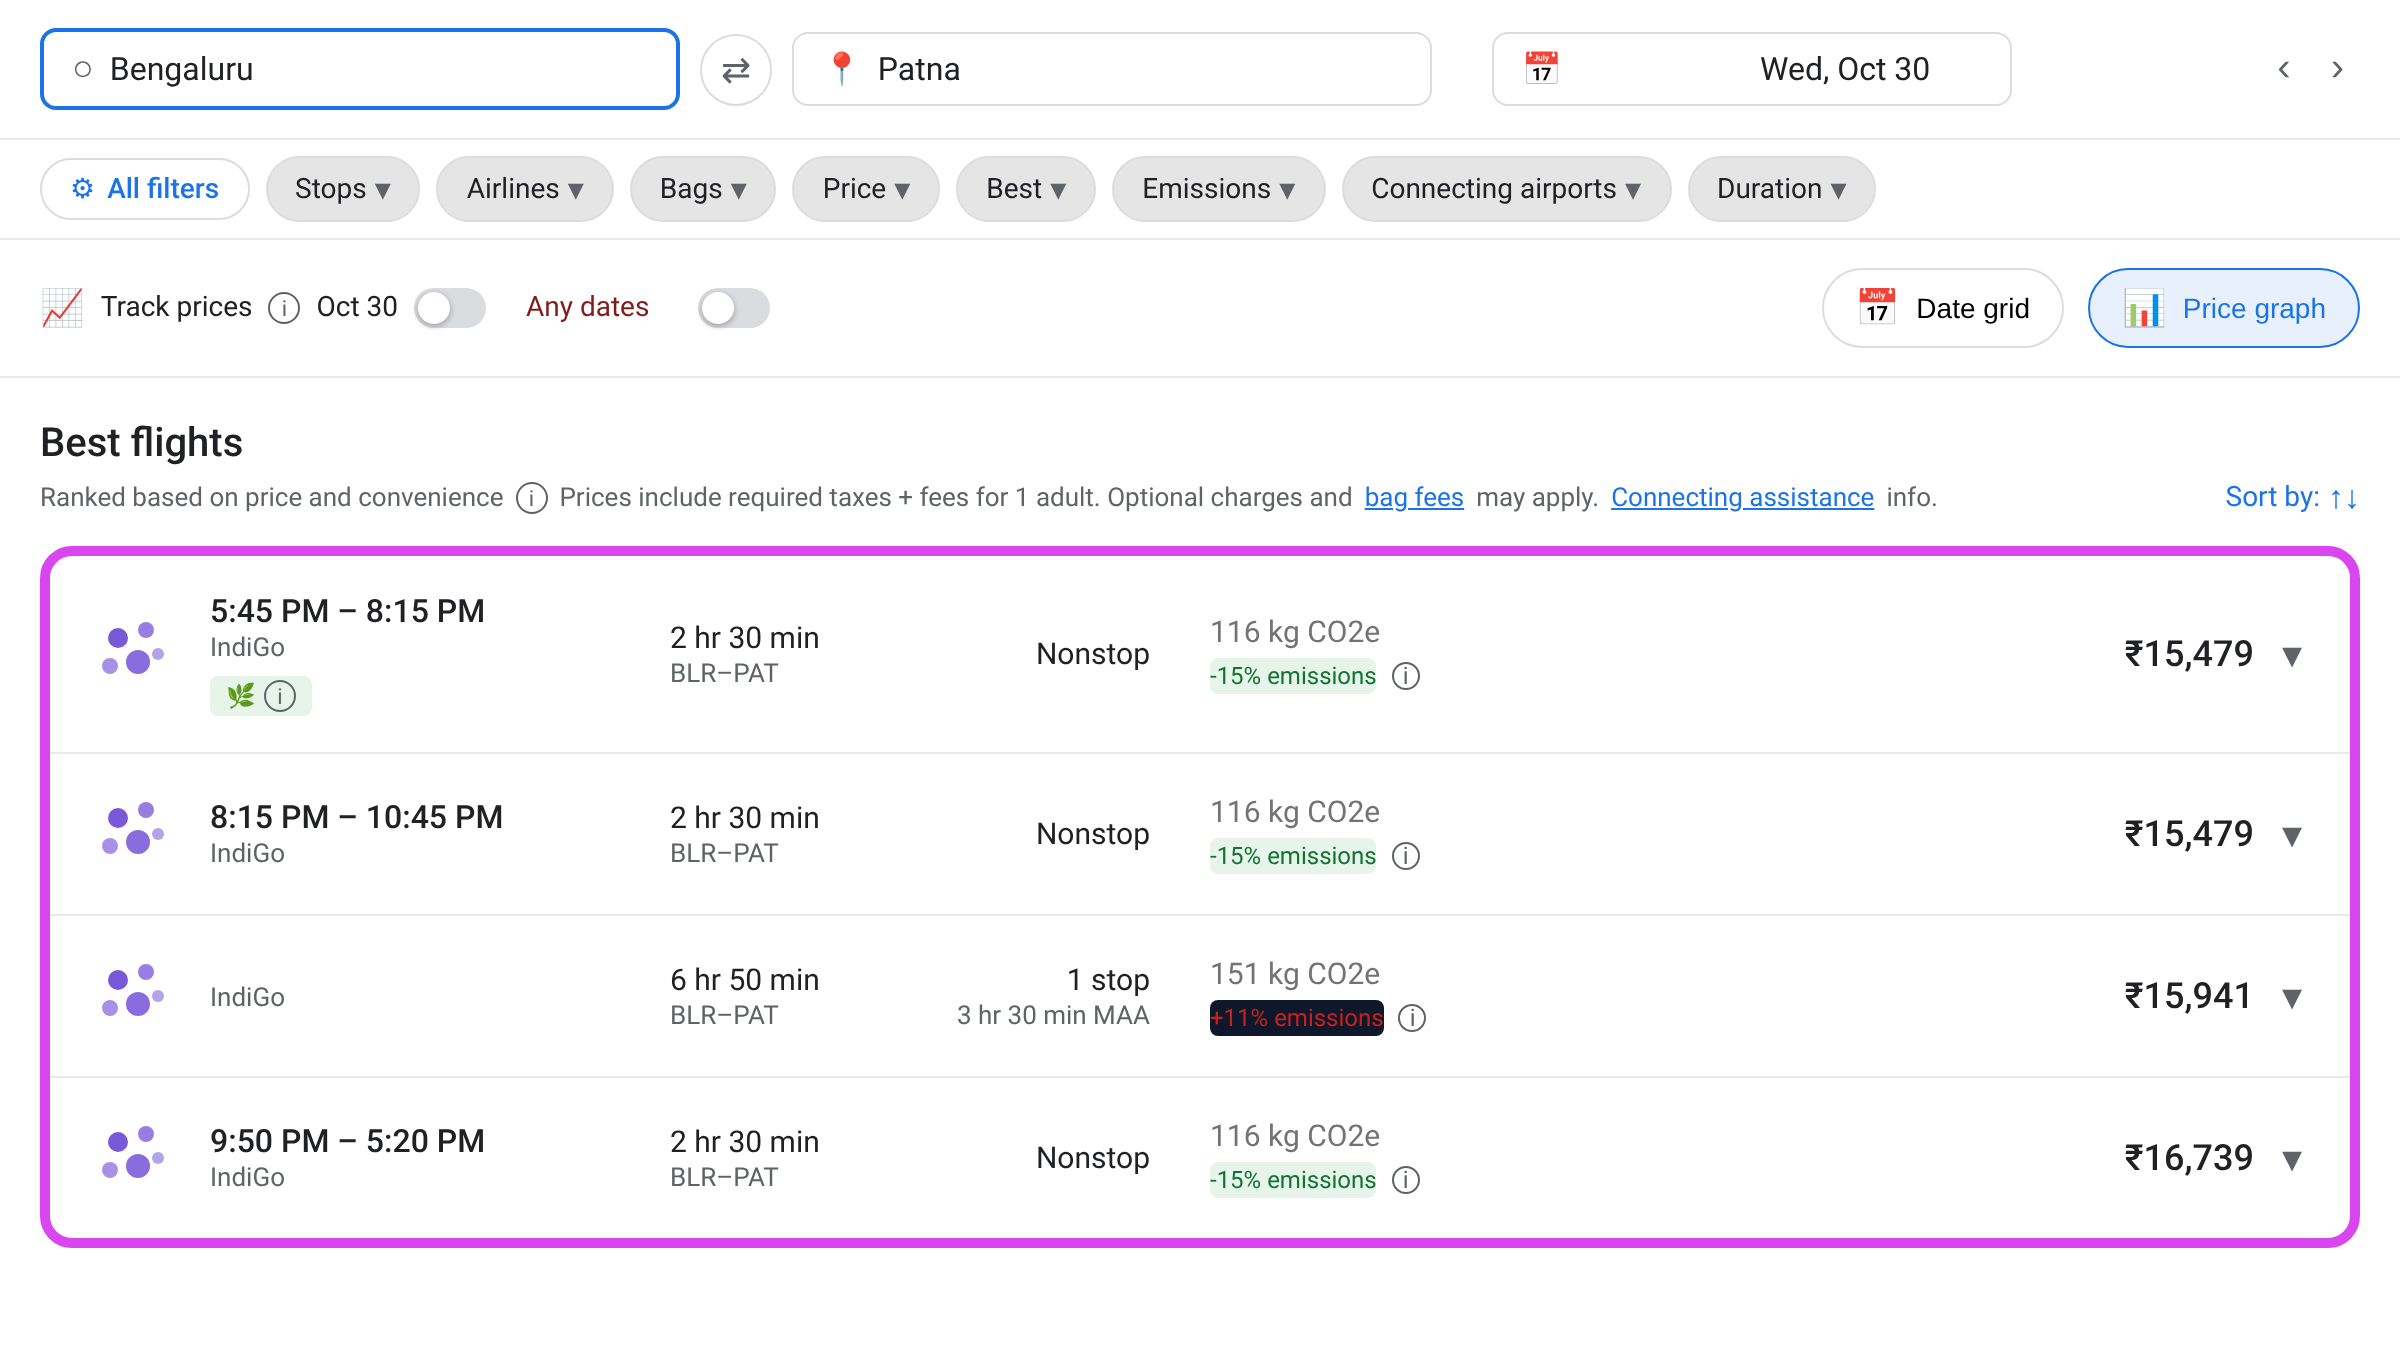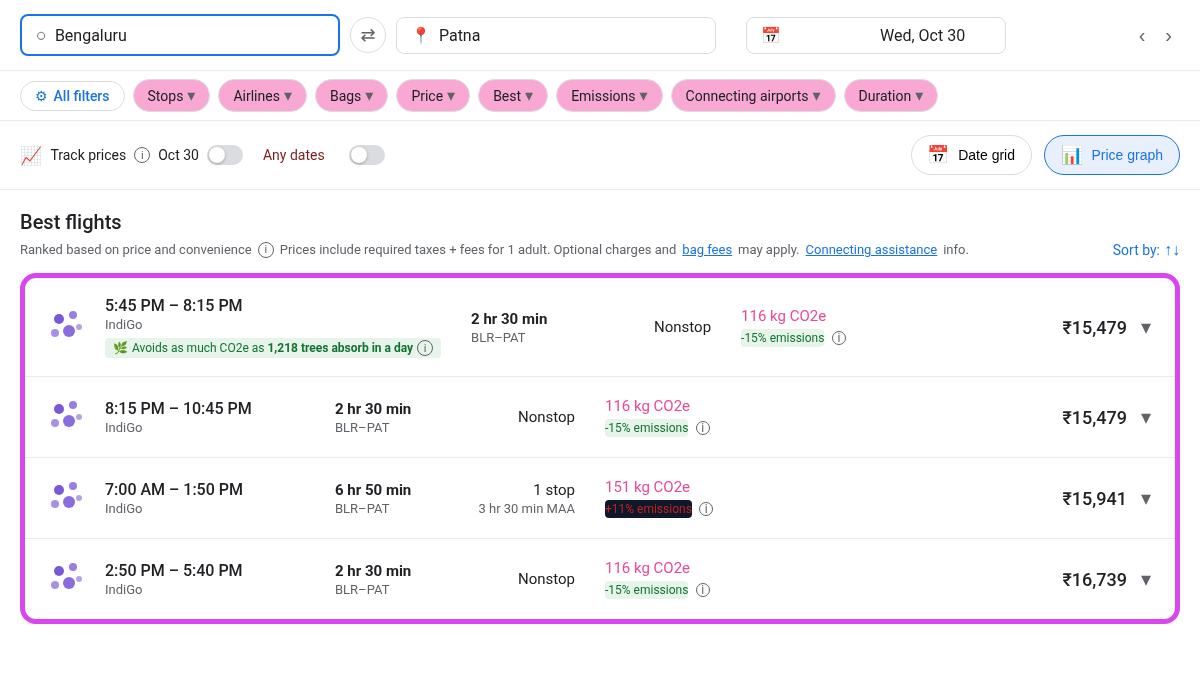--- a/index.html
+++ b/index.html
@@ -133,21 +133,21 @@
     .filter-chip {
       display: flex;
       align-items: center;
       gap: 4px;
       padding: 6px 14px;
       border: 1px solid #dadce0;
       border-radius: 20px;
       cursor: pointer;
       font-size: 14px;
       color: #202124;
-      background: #f9a8d4;
+      background: #e5e5e5;
     }
     .filter-chip .chevron { font-size: 16px; color: #5f6368; }
 
     
     .track-area {
       display: flex;
       align-items: center;
       padding: 14px 20px;
       gap: 20px;
       border-bottom: 1px solid #e8eaed;
@@ -309,21 +309,21 @@
       border-radius: 4px;
       margin-top: 6px;
     }
 
     .flight-duration {
       min-width: 110px;
       margin-right: 30px;
     }
     .duration-main {
       font-size: 15px;
-      font-weight: 700;
+      font-weight: 400;
       color: #202124;
     }
     .duration-route {
       font-size: 13px;
       color: #5f6368;
       margin-top: 2px;
     }
 
     .flight-stops {
       min-width: 100px;
@@ -339,21 +339,21 @@
       color: #5f6368;
       margin-top: 2px;
     }
 
     .flight-emissions {
       min-width: 160px;
       margin-right: 20px;
     }
     .emissions-main {
       font-size: 15px;
-      color: #ec4899;
+      color: #737373;
     }
     .emissions-badge {
       display: inline-flex;
       align-items: center;
       gap: 4px;
       background: #e6f4ea;
       color: #137333;
       font-size: 12px;
       padding: 2px 0;
       border-radius: 4px;
@@ -524,21 +524,20 @@
         <circle cx="8" cy="26" r="4" fill="#6c47d5" opacity="0.6"></circle>
         <circle cx="22" cy="24" r="6" fill="#6c47d5" opacity="0.8"></circle>
         <circle cx="32" cy="20" r="3" fill="#6c47d5" opacity="0.5"></circle>
       </svg>
     </div>
     <div class="flight-times">
       <div class="flight-time-range">5:45 PM – 8:15 PM</div>
       <div class="flight-airline">IndiGo</div>
       <div class="eco-badge">
         <span>🌿</span>
-        <span>Avoids as much CO2e as <strong>1,218 trees absorb in a day</strong></span>
         <span class="info-icon">i</span>
       </div>
     </div>
     <div class="flight-duration">
       <div class="duration-main">2 hr 30 min</div>
       <div class="duration-route">BLR–PAT</div>
     </div>
     <div class="flight-stops">
       <div class="stops-label">Nonstop</div>
     </div>
@@ -593,21 +592,20 @@
     <div class="airline-logo">
       <svg width="40" height="40" viewBox="0 0 40 40">
         <circle cx="12" cy="12" r="5" fill="#6c47d5" opacity="0.9"></circle>
         <circle cx="26" cy="8" r="4" fill="#6c47d5" opacity="0.7"></circle>
         <circle cx="8" cy="26" r="4" fill="#6c47d5" opacity="0.6"></circle>
         <circle cx="22" cy="24" r="6" fill="#6c47d5" opacity="0.8"></circle>
         <circle cx="32" cy="20" r="3" fill="#6c47d5" opacity="0.5"></circle>
       </svg>
     </div>
     <div class="flight-times">
-      <div class="flight-time-range">7:00 AM – 1:50 PM</div>
       <div class="flight-airline">IndiGo</div>
     </div>
     <div class="flight-duration">
       <div class="duration-main">6 hr 50 min</div>
       <div class="duration-route">BLR–PAT</div>
     </div>
     <div class="flight-stops">
       <div class="stops-label">1 stop</div>
       <div class="stops-detail">3 hr 30 min MAA</div>
     </div>
@@ -628,21 +626,21 @@
     <div class="airline-logo">
       <svg width="40" height="40" viewBox="0 0 40 40">
         <circle cx="12" cy="12" r="5" fill="#6c47d5" opacity="0.9"></circle>
         <circle cx="26" cy="8" r="4" fill="#6c47d5" opacity="0.7"></circle>
         <circle cx="8" cy="26" r="4" fill="#6c47d5" opacity="0.6"></circle>
         <circle cx="22" cy="24" r="6" fill="#6c47d5" opacity="0.8"></circle>
         <circle cx="32" cy="20" r="3" fill="#6c47d5" opacity="0.5"></circle>
       </svg>
     </div>
     <div class="flight-times">
-      <div class="flight-time-range">2:50 PM – 5:40 PM</div>
+      <div class="flight-time-range">9:50 PM – 5:20 PM</div>
       <div class="flight-airline">IndiGo</div>
     </div>
     <div class="flight-duration">
       <div class="duration-main">2 hr 30 min</div>
       <div class="duration-route">BLR–PAT</div>
     </div>
     <div class="flight-stops">
       <div class="stops-label">Nonstop</div>
     </div>
     <div class="flight-emissions">

